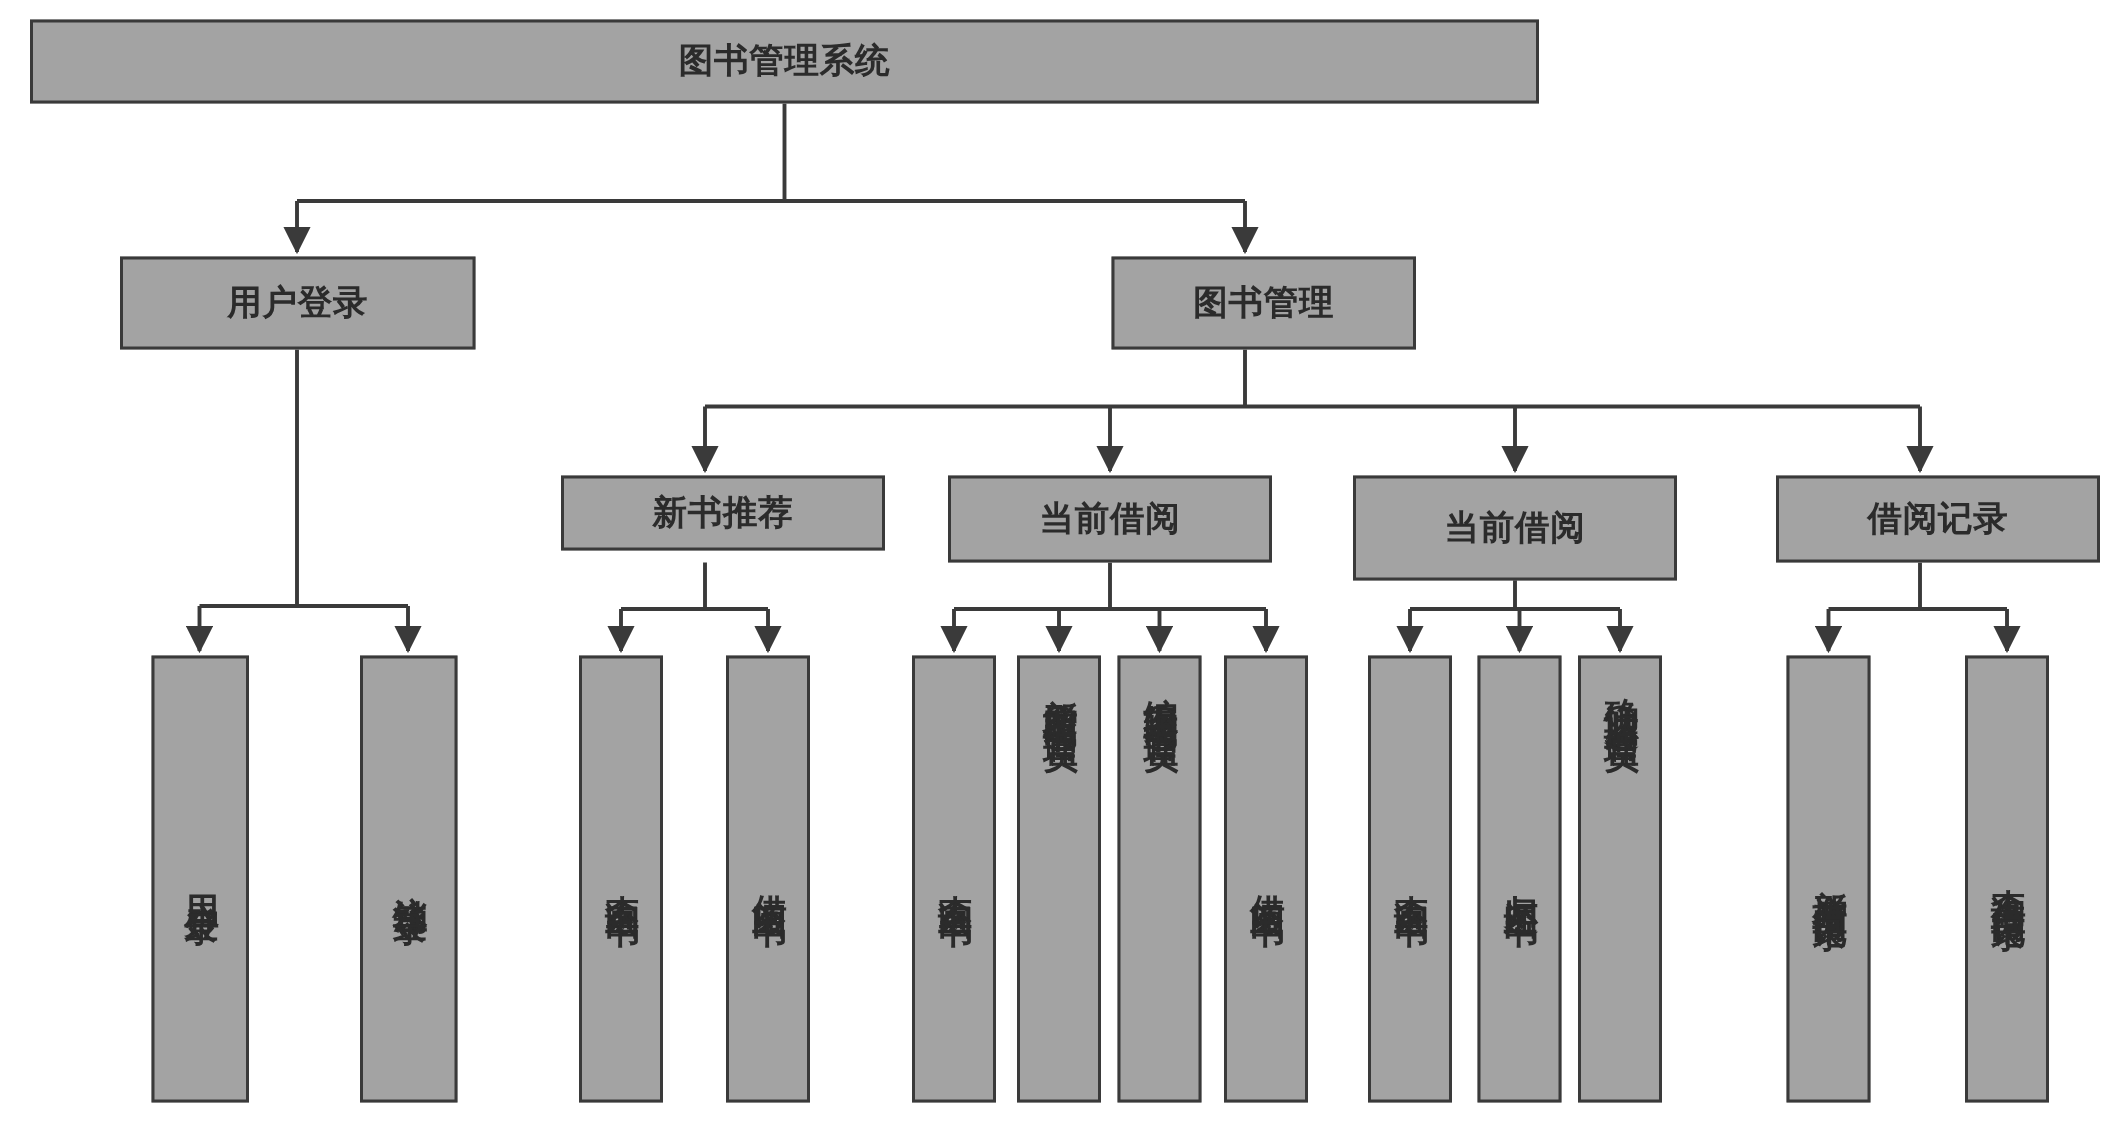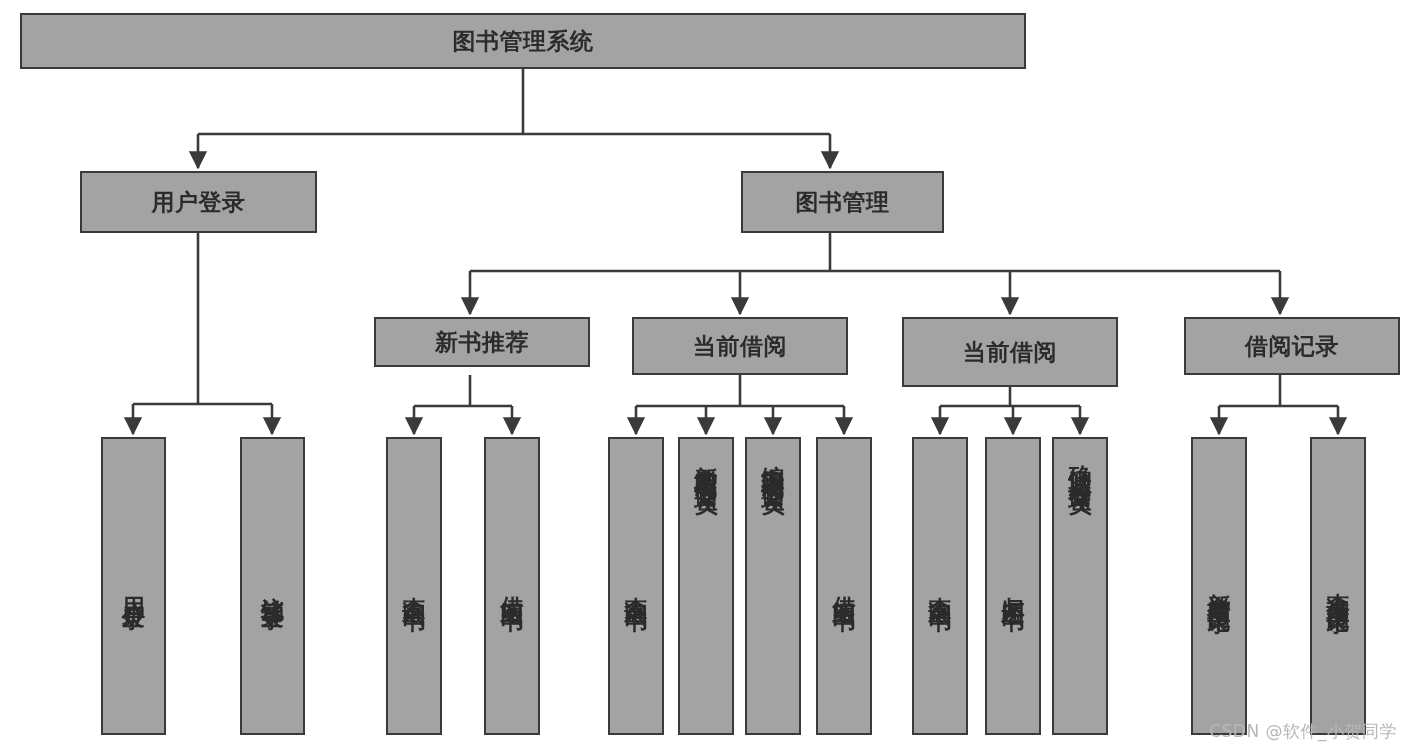--- a/index.html
+++ b/index.html
@@ -187,14 +187,13 @@
         <span class="label">确认归还（管理员）</span>
       </div>
       <div class="node v mid" style="left: 1191px; top: 437px; width: 56px; height: 298px;">
         <span class="label">新增借阅记录</span>
       </div>
       <div class="node v mid" style="left: 1310px; top: 437px; width: 56px; height: 298px;">
         <span class="label">查询借阅记录</span>
       </div>
     </div>
 
-  <div id="watermark">CSDN @软件_小贺同学</div>
 </div>
 
 </body></html>

